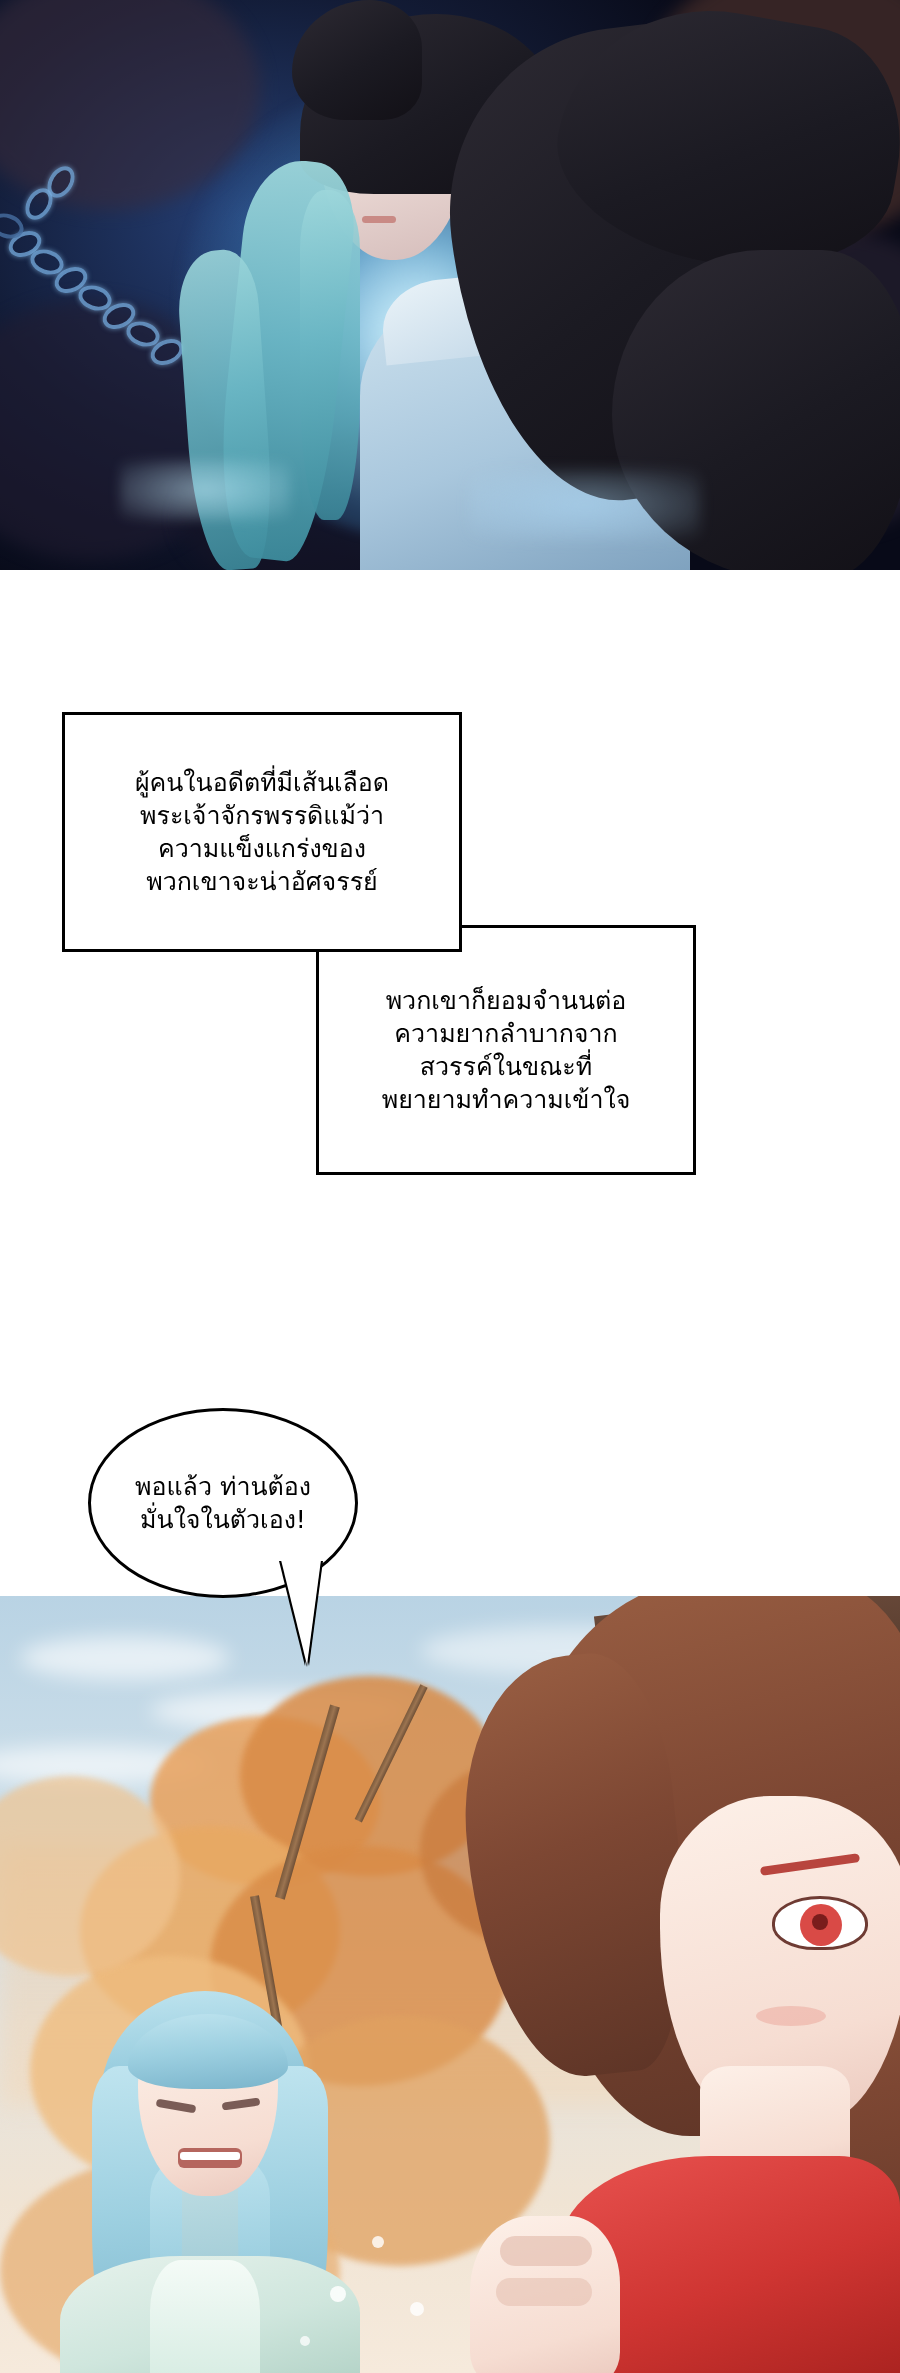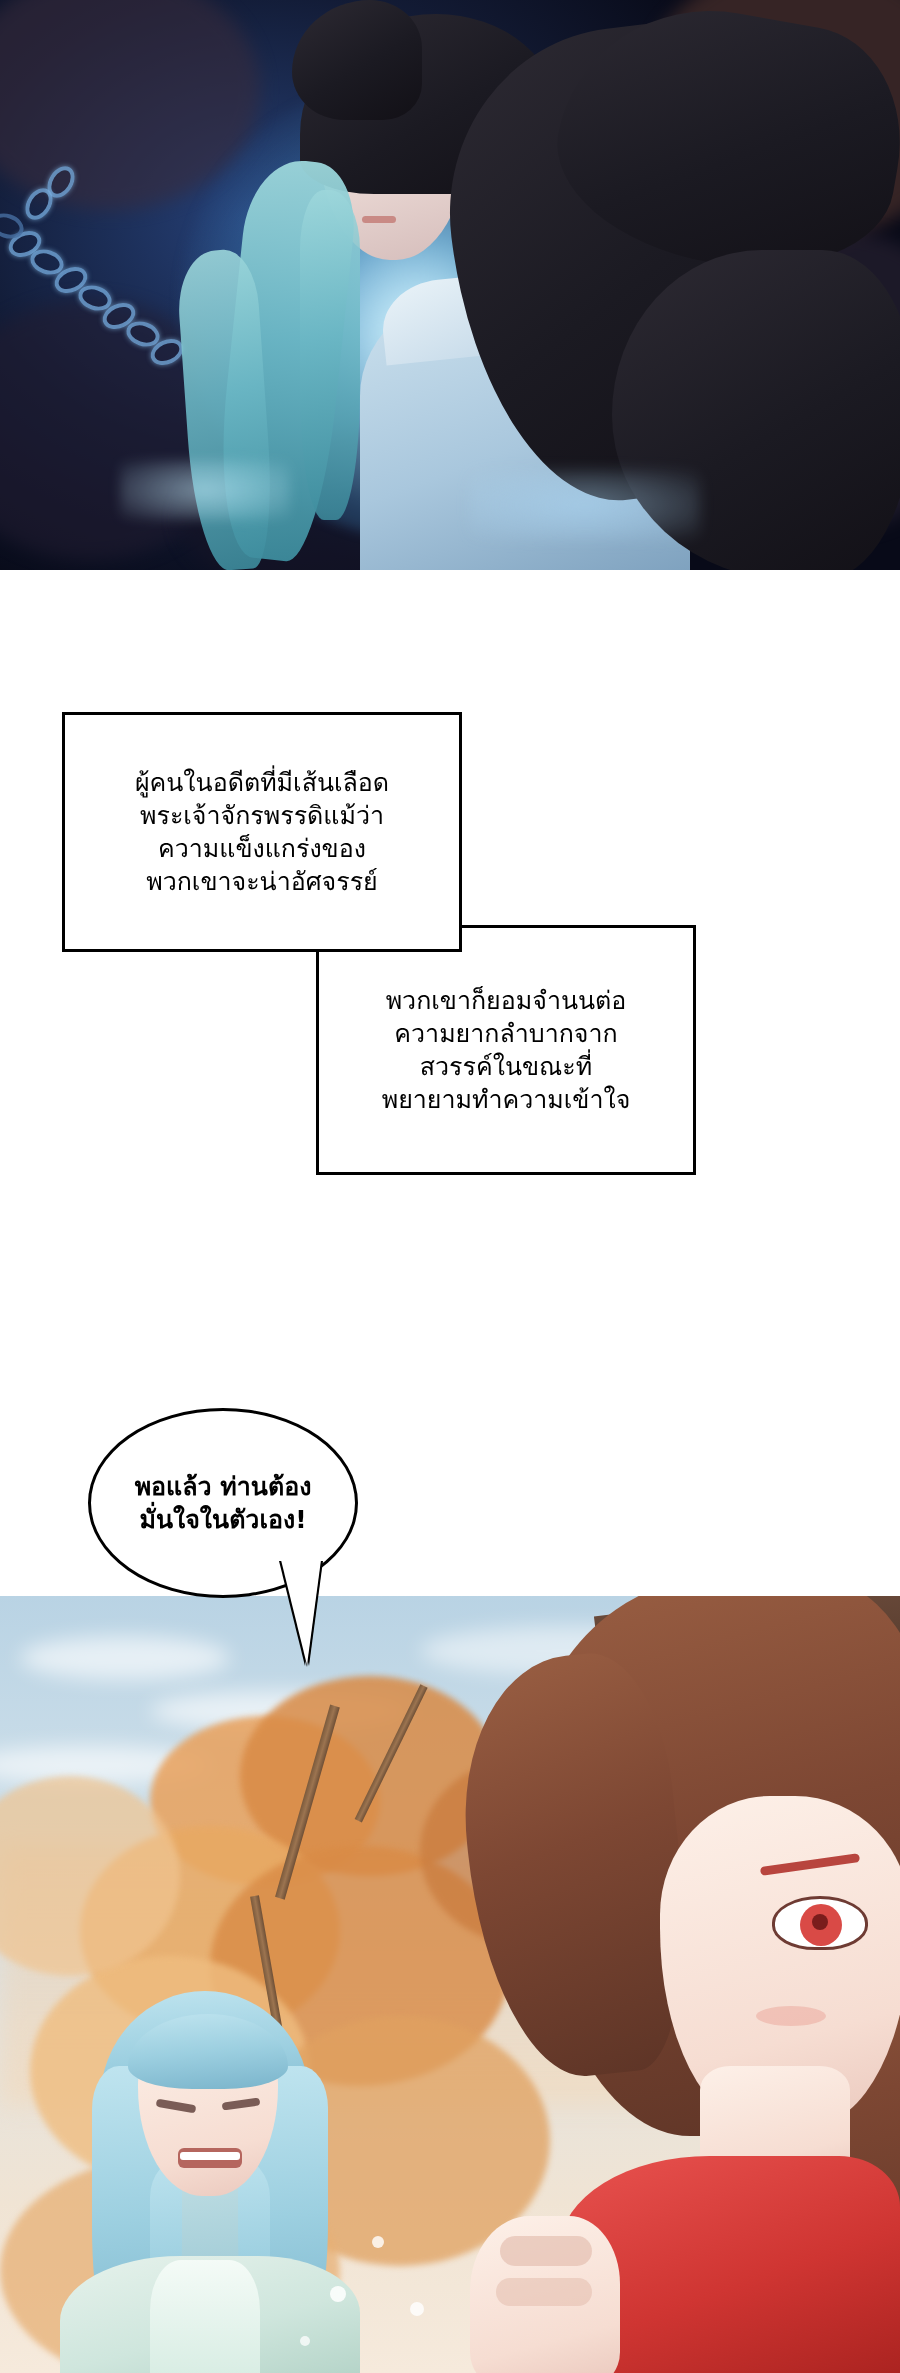--- a/index.html
+++ b/index.html
@@ -135,21 +135,20 @@
     text-align: center;
     color: #000000;
     line-height: 1.34;
     box-sizing: border-box;
     z-index: 7;
   }
   #bubble-3 .txt {
     padding: 0 18px;
     white-space: pre-line;
     font-size: 25px;
-    font-weight: bold;
   }
   .bubble3-tail {
     position: absolute;
     left: 281px;
     top: 1560px;
     width: 0;
     height: 0;
     border-left: 26px solid transparent;
     border-right: 14px solid transparent;
     border-top: 105px solid #ffffff;

